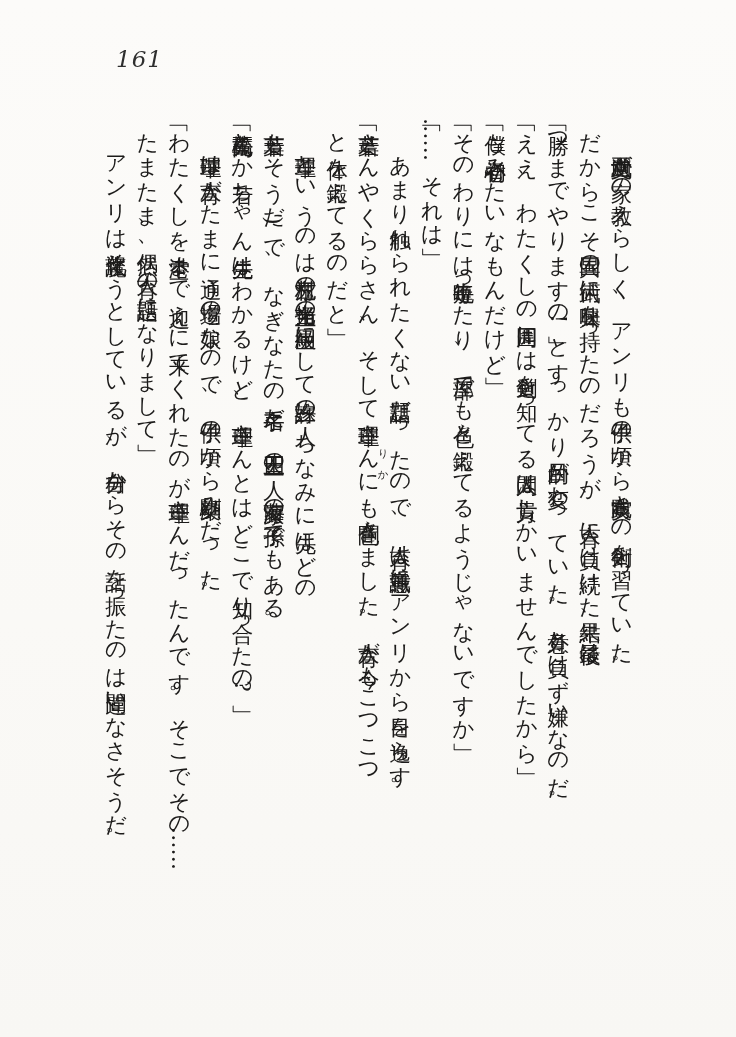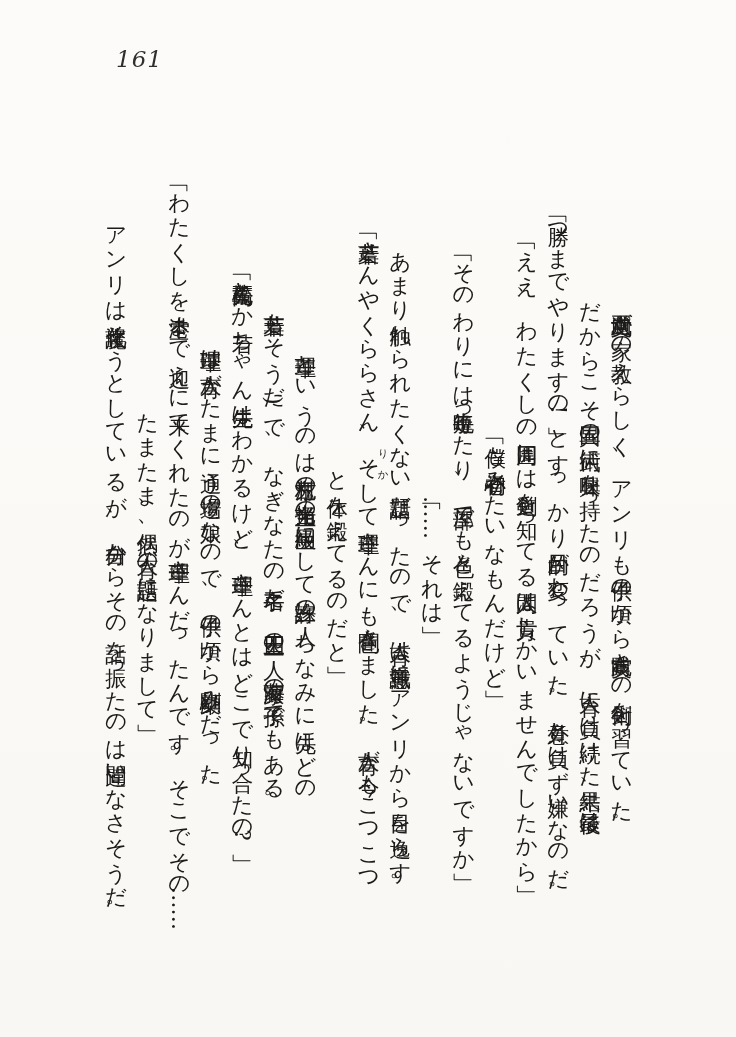--- a/index.html
+++ b/index.html
@@ -11,21 +11,20 @@
     height: 1037px;
     background: #fbfaf7;
     position: relative;
     overflow: hidden;
     font-family: "DejaVu Serif", serif;
   }
   .page {
     position: absolute;
     inset: 0;
     background: linear-gradient(180deg, #fcfbf9 0%, #faf9f6 60%, #f8f7f4 100%);
-    text-align: center;
   }
   .page-number {
     position: absolute;
     left: 116px;
     top: 46px;
     font-size: 23px;
     font-style: italic;
     color: #2e2e2e;
     font-family: "DejaVu Serif", serif;
     letter-spacing: 1px;

